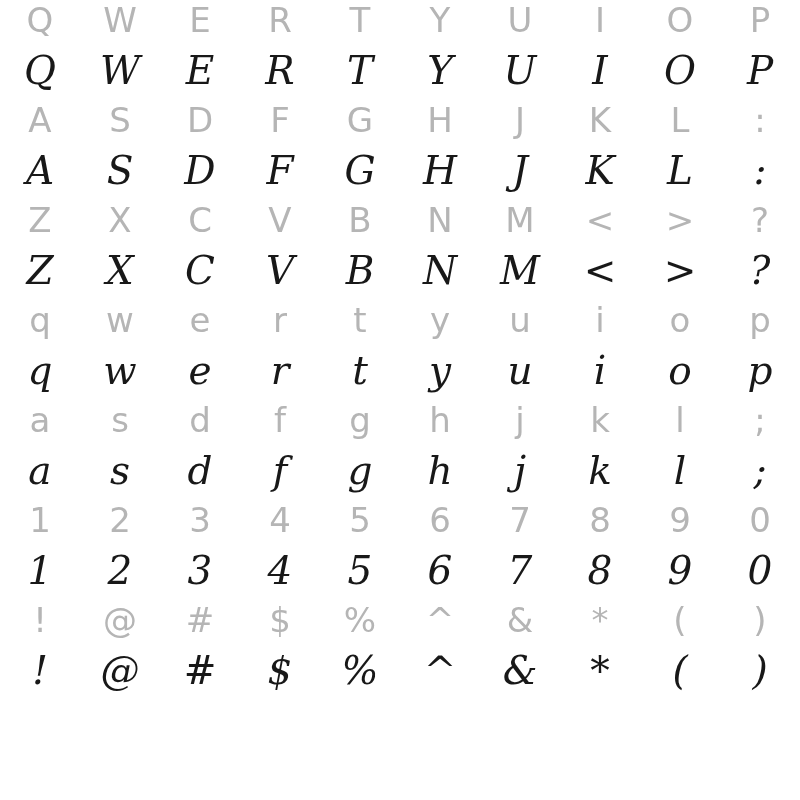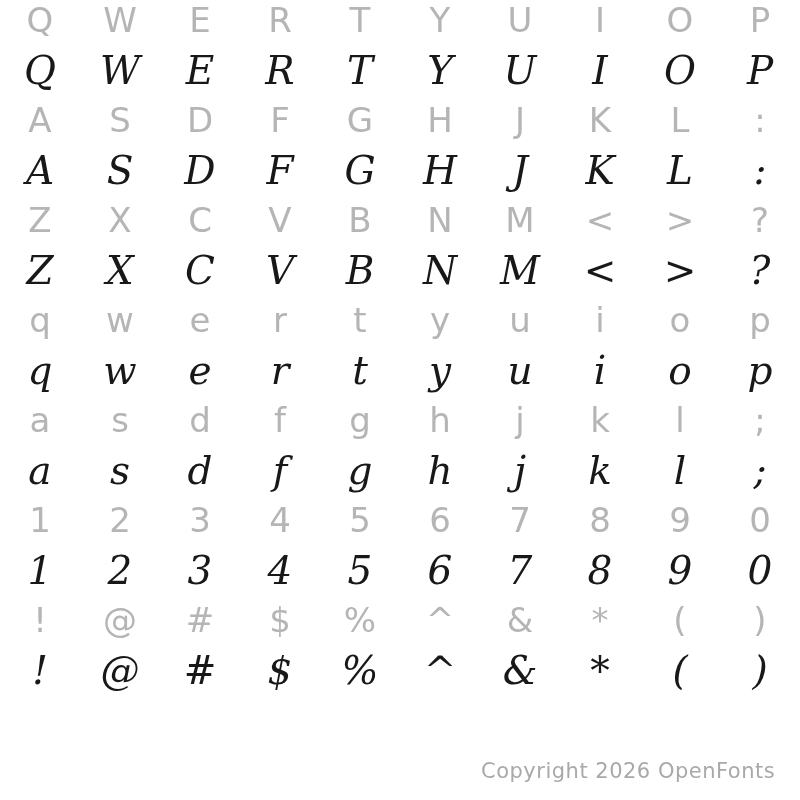--- a/index.html
+++ b/index.html
@@ -89,14 +89,13 @@
       </div>
       <div class="pair">
         <div class="row ref"><span class="cell">1</span><span class="cell">2</span><span class="cell">3</span><span class="cell">4</span><span class="cell">5</span><span class="cell">6</span><span class="cell">7</span><span class="cell">8</span><span class="cell">9</span><span class="cell">0</span></div>
         <div class="row ink"><span class="cell">1</span><span class="cell">2</span><span class="cell">3</span><span class="cell">4</span><span class="cell">5</span><span class="cell">6</span><span class="cell">7</span><span class="cell">8</span><span class="cell">9</span><span class="cell">0</span></div>
       </div>
       <div class="pair">
         <div class="row ref"><span class="cell">!</span><span class="cell">@</span><span class="cell">#</span><span class="cell">$</span><span class="cell">%</span><span class="cell">^</span><span class="cell">&amp;</span><span class="cell">*</span><span class="cell">(</span><span class="cell">)</span></div>
         <div class="row ink"><span class="cell">!</span><span class="cell">@</span><span class="cell">#</span><span class="cell">$</span><span class="cell">%</span><span class="cell">^</span><span class="cell">&amp;</span><span class="cell">*</span><span class="cell">(</span><span class="cell">)</span></div>
       </div>
     </div>
-  <div class="copyright">Copyright 2026 OpenFonts</div>
 </div>
 
 </body></html>

